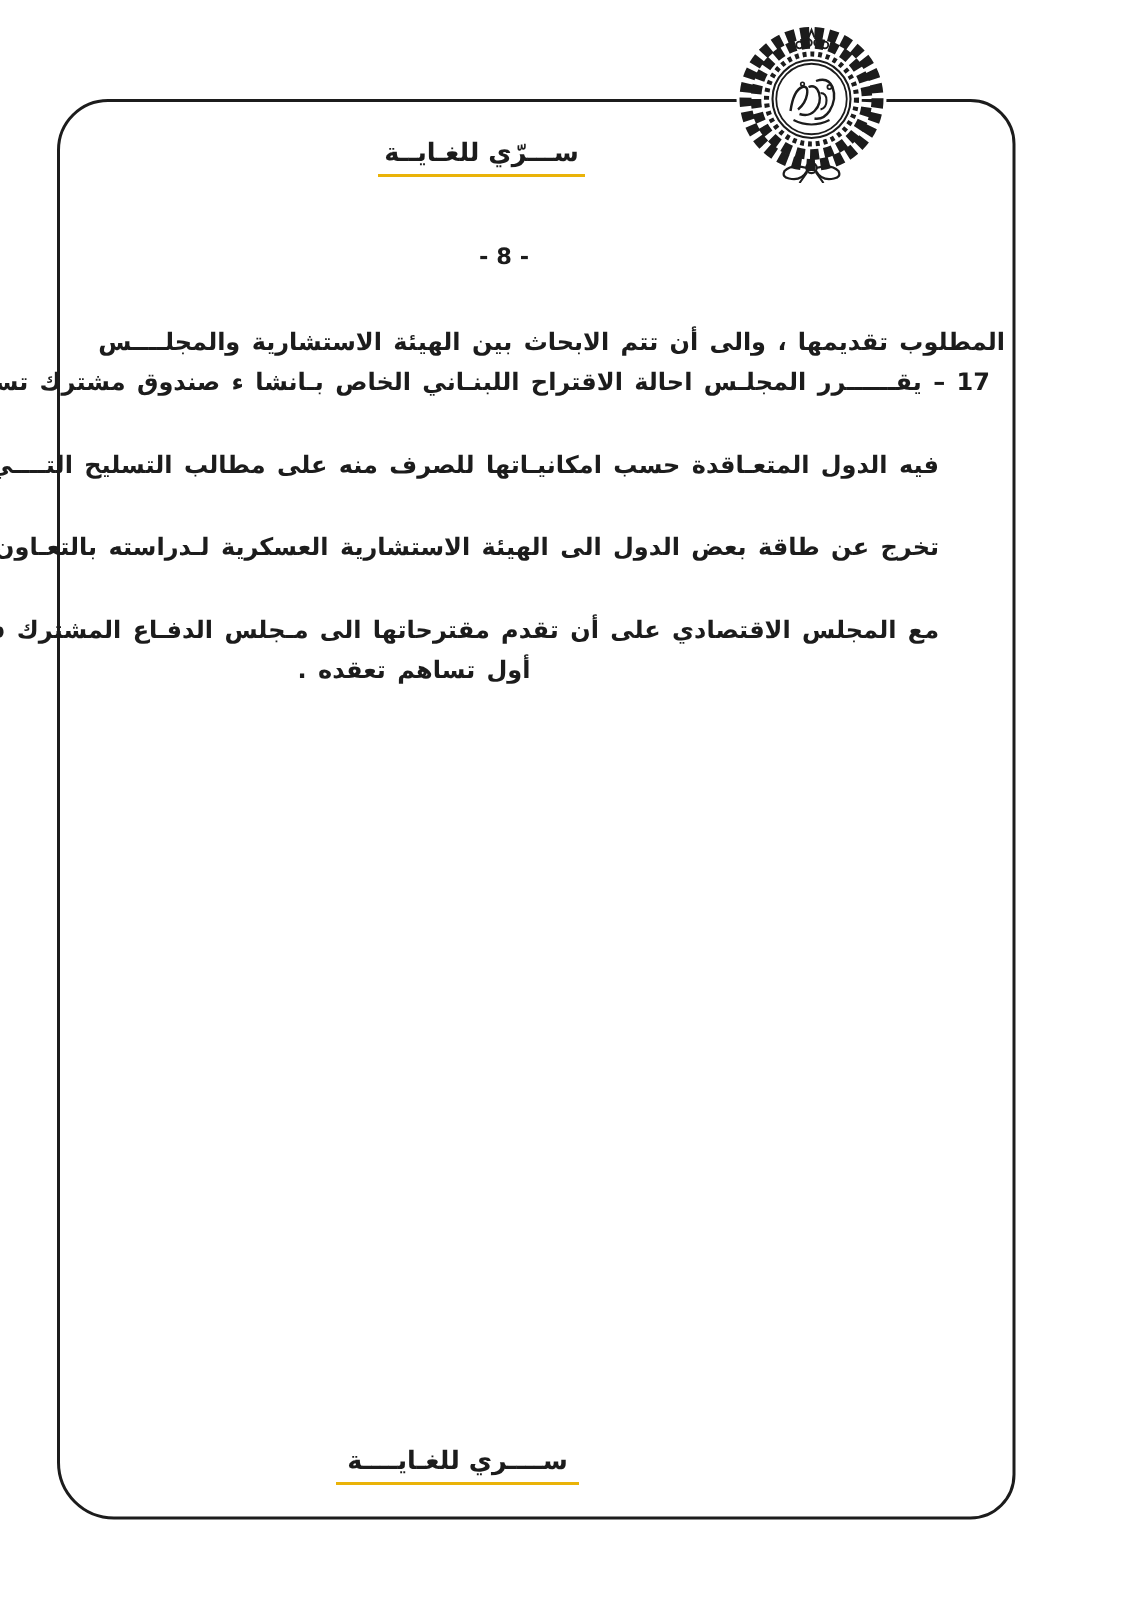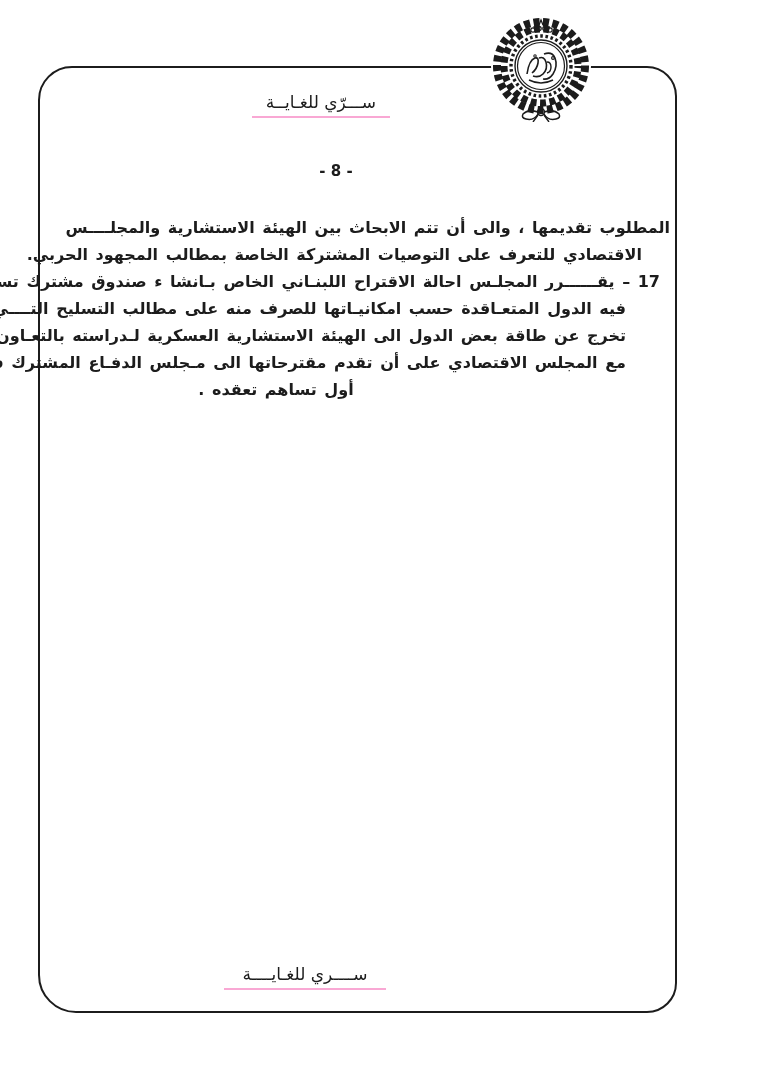--- a/index.html
+++ b/index.html
@@ -25,24 +25,24 @@
   }
   .emblem {
     position:absolute;
     left:489px; top:16px;
     width:104px; height:106px;
   }
   .secret {
     position:absolute;
     direction:rtl;
     font-size:17px;
-    font-weight:normal;
+    font-weight:bold;
     letter-spacing:0;
     text-align:center;
-    border-bottom:2px solid #f9a8d4;
+    border-bottom:2px solid #eab308;
     padding:0 4px 4px 4px;
     white-space:nowrap;
   }
   .secret.header { left:252px; top:92px; min-width:138px; }
   .secret.footer { left:224px; top:964px; min-width:162px; }
   .pageno {
     position:absolute;
     left:300px; top:162px;
     width:72px;
     text-align:center;
@@ -59,21 +59,21 @@
     font-size:16px;
     font-weight:bold;
     line-height:27px;
     word-spacing:2px;
     white-space:nowrap;
   }
   .line { height:27px; }
   .ind-p2   { padding-right:28px;  }
   .ind-p3   { padding-right:256px; }
   .ind-i1   { padding-right:10px;  }
-  .ind-body { padding-right:44px;  }
+  .ind-body { padding-right:44px;margin-top:28px;  }
   .ind-last { padding-right:198px; }
   svg .ink { stroke:#1c1c1c; fill:none; }
 </style>
 </head>
 <body>
 
 <div class="page">
 
   <div class="frame"></div>
 
@@ -108,21 +108,20 @@
     <path class="ink" d="M55 96 q10 -3 15 2 q2 4 -3 5 q-8 2 -12 -5" stroke-width="1.5"></path>
     <path class="ink" d="M49 99 l-5 7 M55 99 l5 7" stroke-width="1.4"></path>
   </svg>
 
   <div class="secret header" dir="rtl">ســـرّي للغـايــة</div>
 
   <div class="pageno">- 8 -</div>
 
   <div class="bodytext">
     <div class="line">المطلوب تقديمها ، والى أن تتم الابحاث بين الهيئة الاستشارية والمجلــــس</div>
-    <div class="line ind-p2">الاقتصادي للتعرف على التوصيات المشتركة الخاصة بمطالب المجهود الحربي.</div>
     <div class="line ind-i1">17 – يقــــــرر المجلـس احالة الاقتراح اللبنـاني الخاص بـانشا ء صندوق مشترك تساهم</div>
     <div class="line ind-body">فيه الدول المتعـاقدة حسب امكانيـاتها للصرف منه على مطالب التسليح التــــي</div>
     <div class="line ind-body">تخرج عن طاقة بعض الدول الى الهيئة الاستشارية العسكرية لـدراسته بالتعـاون</div>
     <div class="line ind-body">مع المجلس الاقتصادي على أن تقدم مقترحاتها الى مـجلس الدفـاع المشترك فــي</div>
     <div class="line ind-last">أول تساهم تعقده .</div>
   </div>
 
   <div class="secret footer" dir="rtl">ســــري للغـايــــة</div>
 
 </div>

